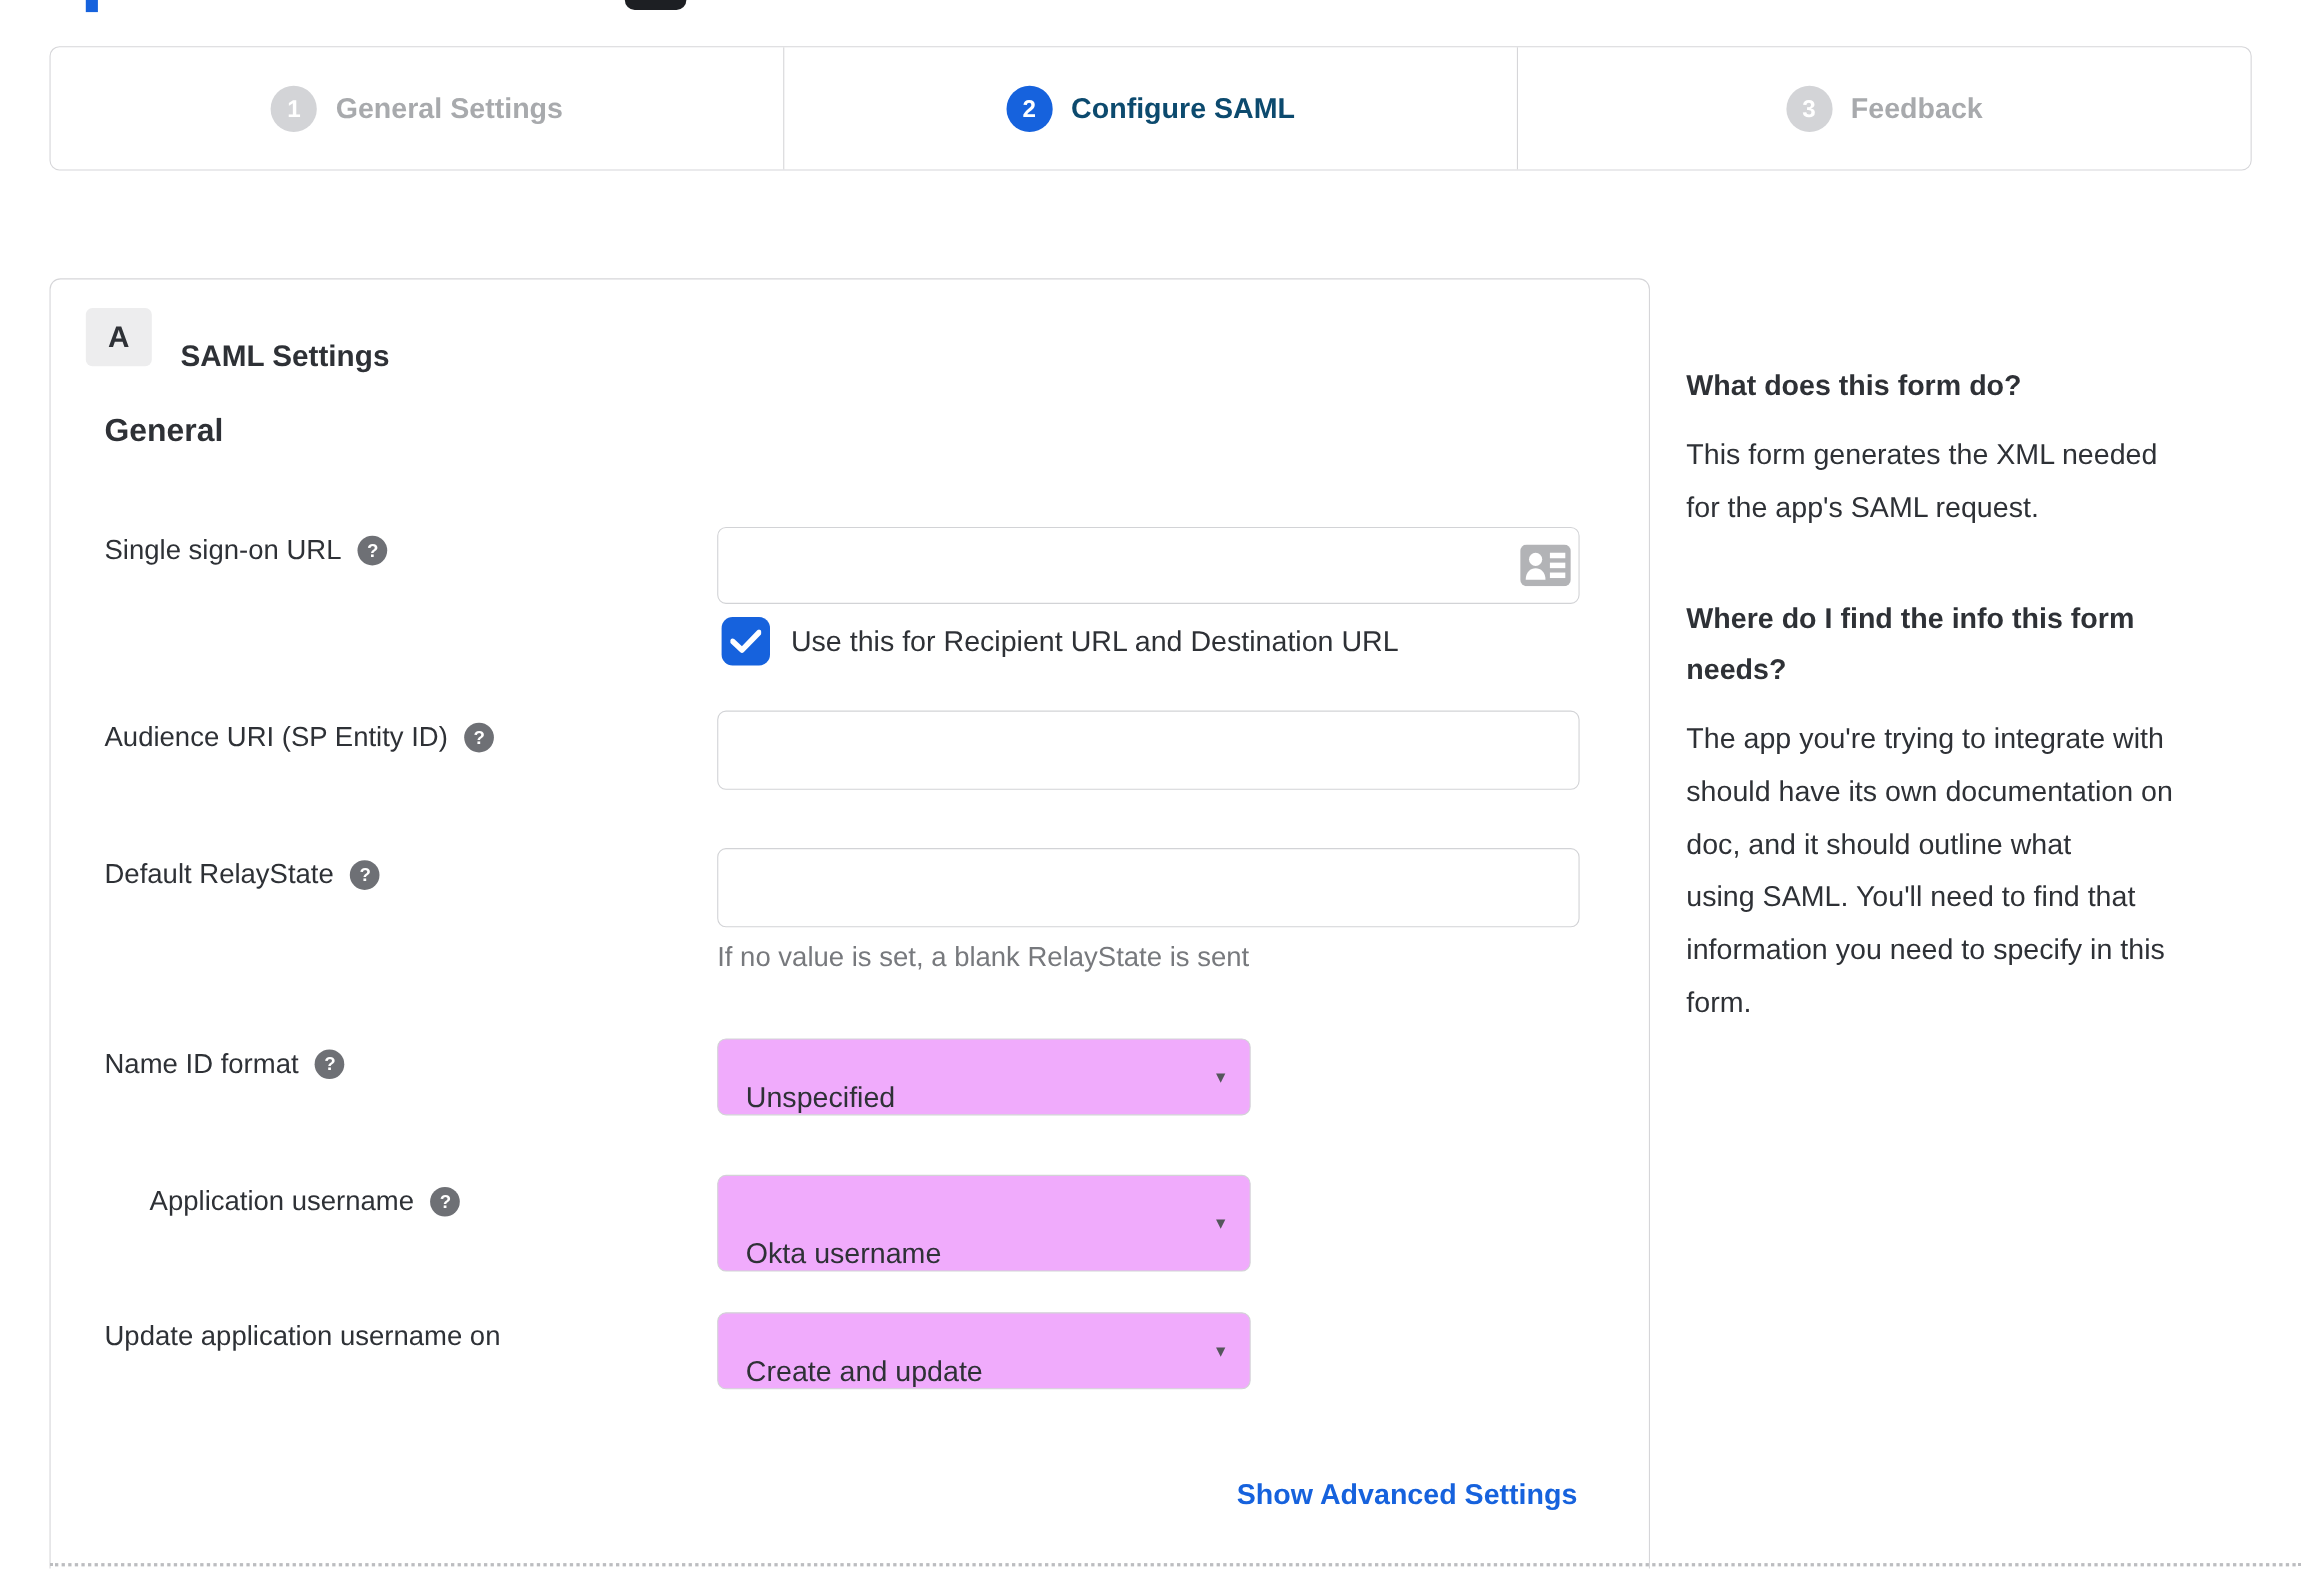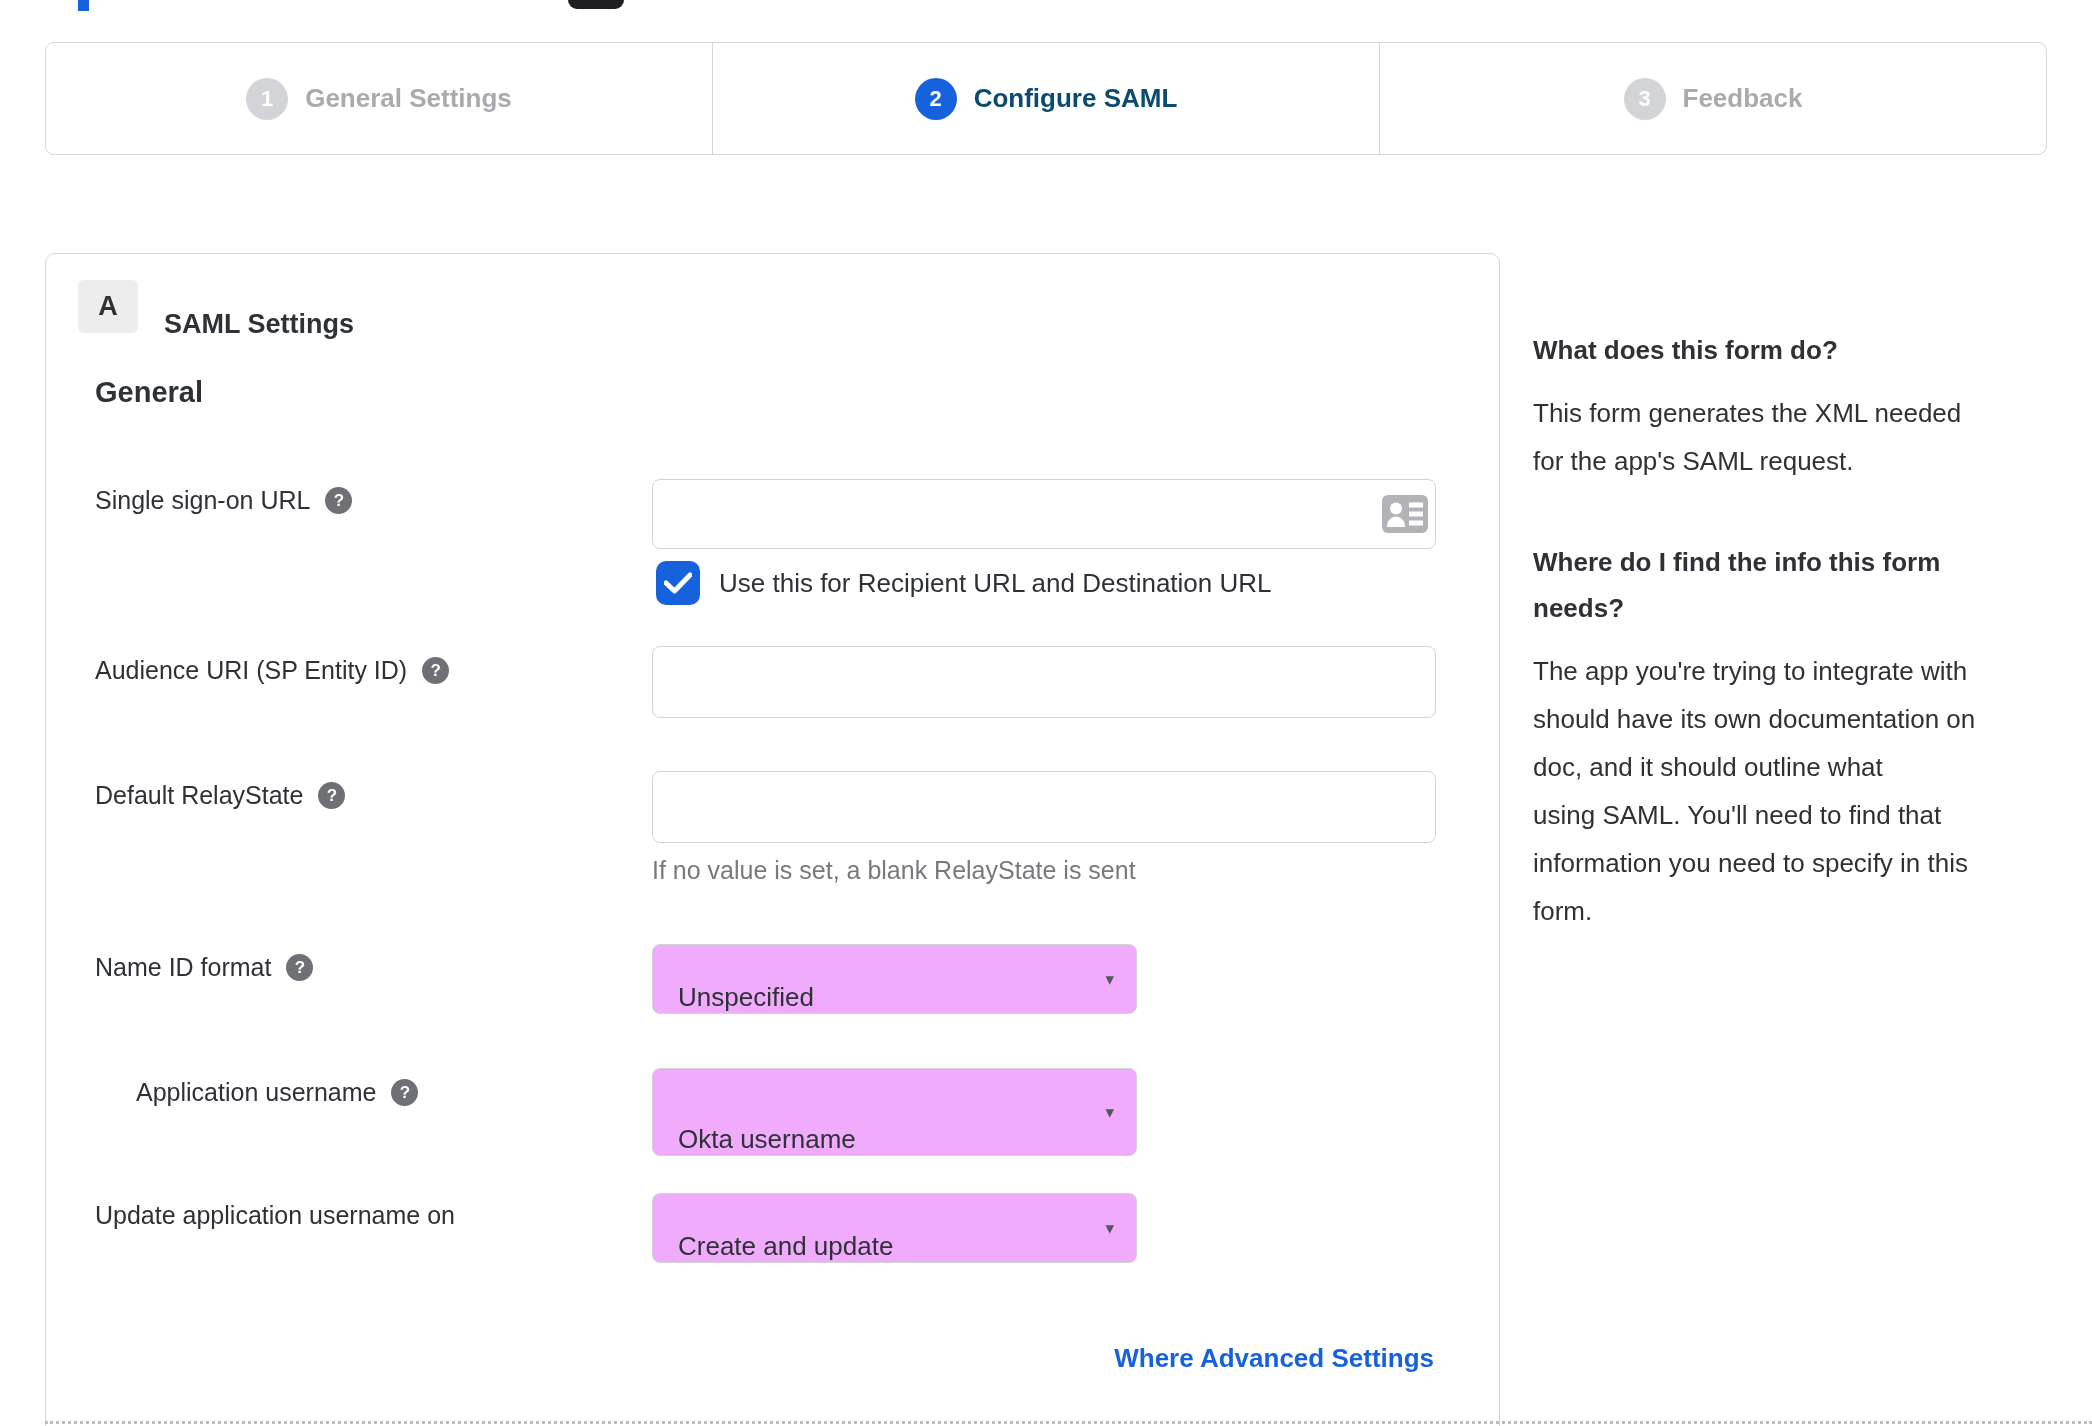--- a/index.html
+++ b/index.html
@@ -186,21 +186,21 @@
   </div>
 
   <div class="row-label" style="top:947px;">
     <span>Update application username on</span>
   </div>
   <div class="select-box" style="top:939px;">
     <span>Create and update</span>
     <span class="select-arrow">▾</span>
   </div>
 
-  <a class="advanced-link">Where Advanced Settings</a>
+  <a class="advanced-link">Show Advanced Settings</a>
 </div>
 
 <div class="sidebar">
   <h3>What does this form do?</h3>
   <div class="body">
     <div>This form generates the XML needed</div>
     <div>for the app's SAML request.</div>
   </div>
   <h3 class="spacer-h">
     <div>Where do I find the info this form</div>

